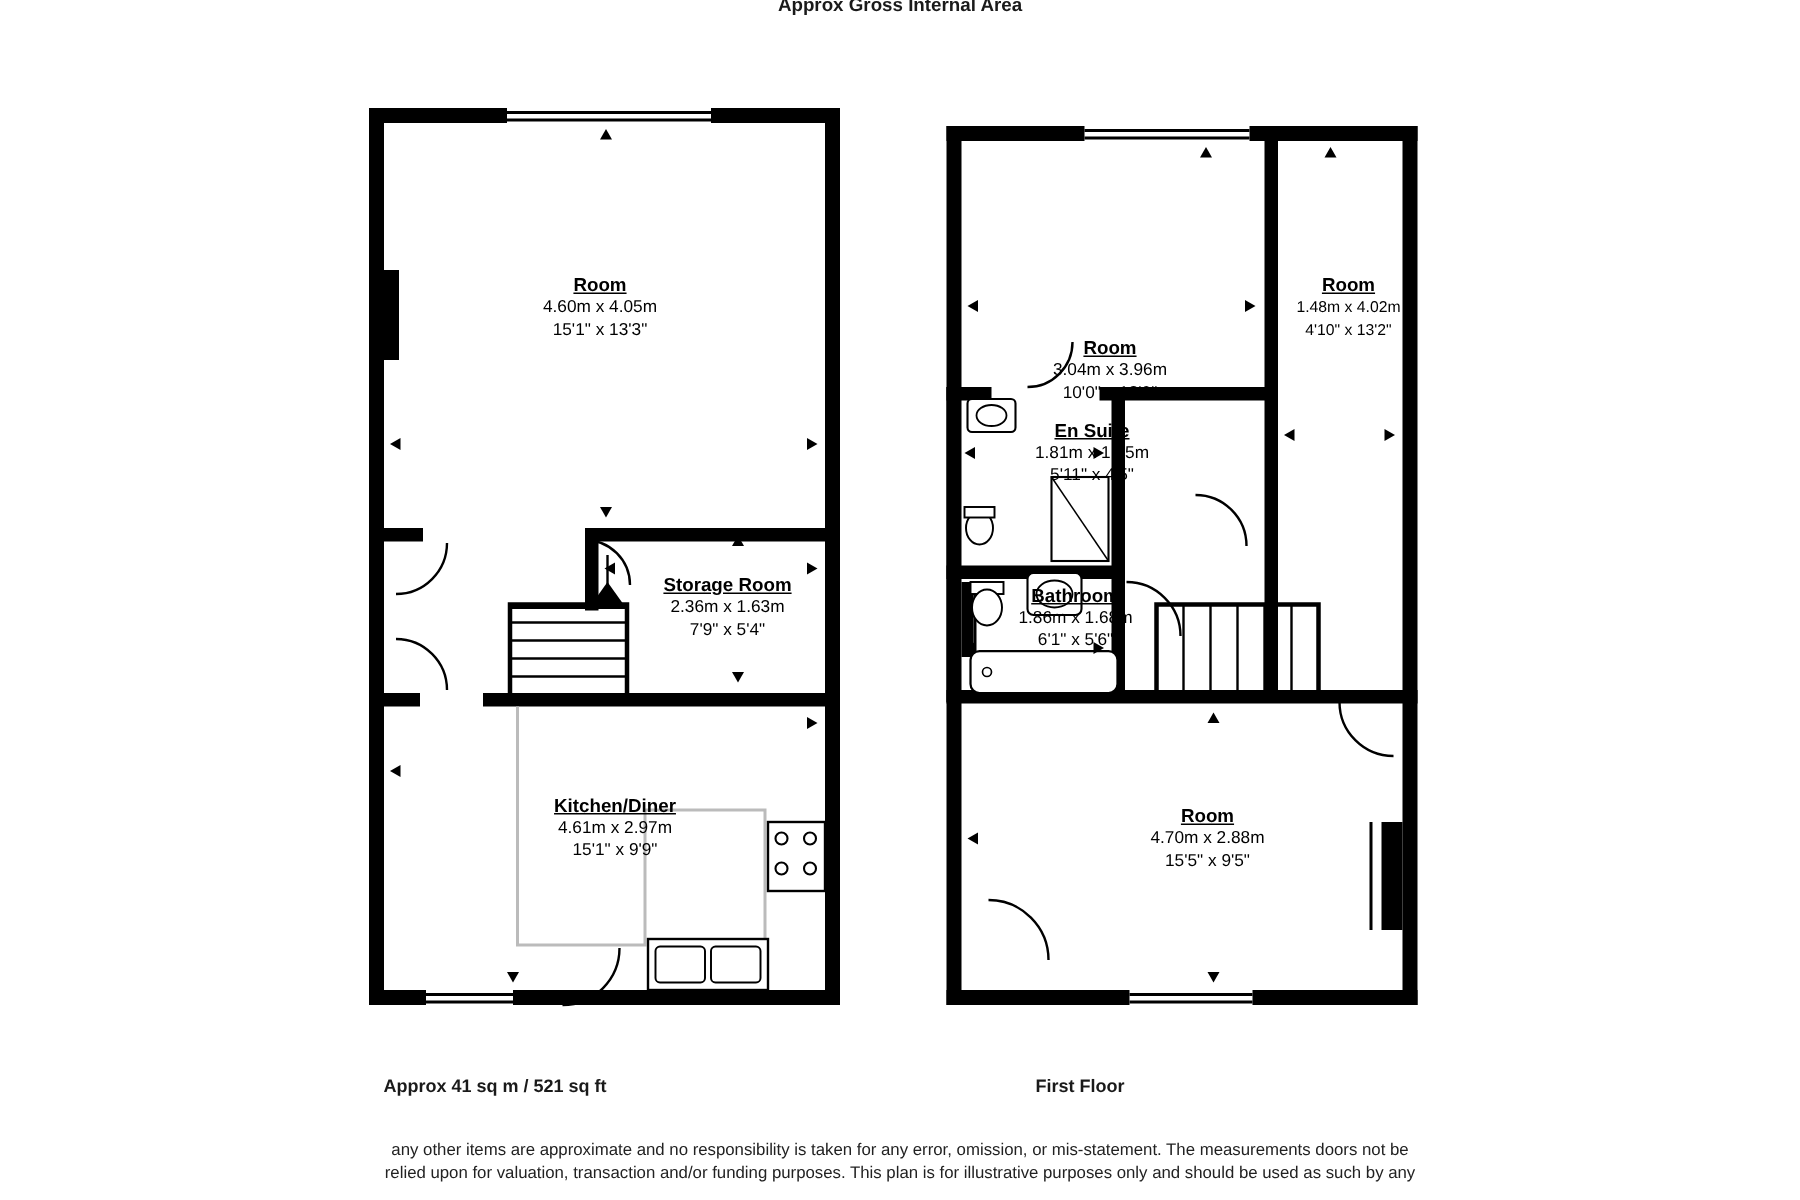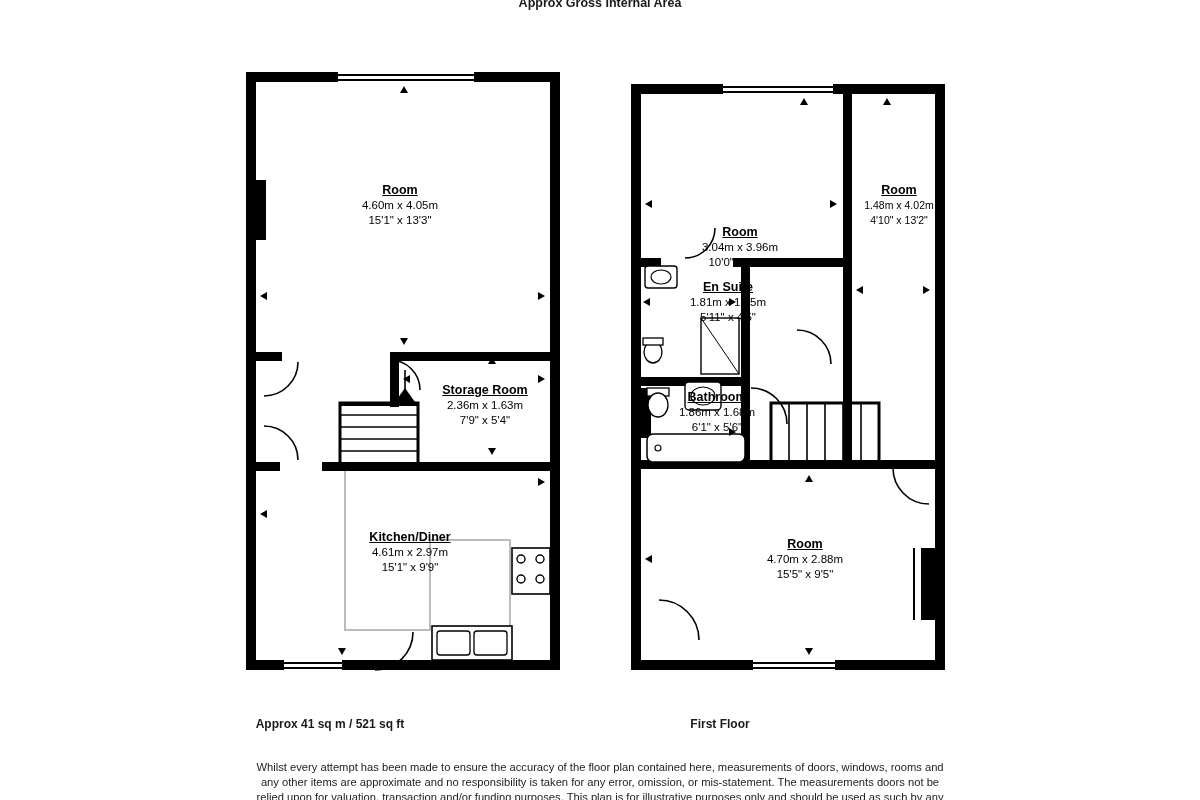--- a/index.html
+++ b/index.html
@@ -310,16 +310,15 @@
 </div>
 
 <div class="footer-label" style="left:210px; top:716px; width:240px;">
   <div>Approx 41 sq m / 521 sq ft</div>
 </div>
 <div class="footer-label" style="left:595px; top:716px; width:250px;">
   <div>First Floor</div>
 </div>
 
 <div class="disclaimer">
-  <div>Whilst every attempt has been made to ensure the accuracy of the floor plan contained here, measurements of doors, windows, rooms and</div>
   <div>any other items are approximate and no responsibility is taken for any error, omission, or mis-statement. The measurements doors not be</div>
   <div>relied upon for valuation, transaction and/or funding purposes. This plan is for illustrative purposes only and should be used as such by any</div>
 </div>
 
 </body></html>

